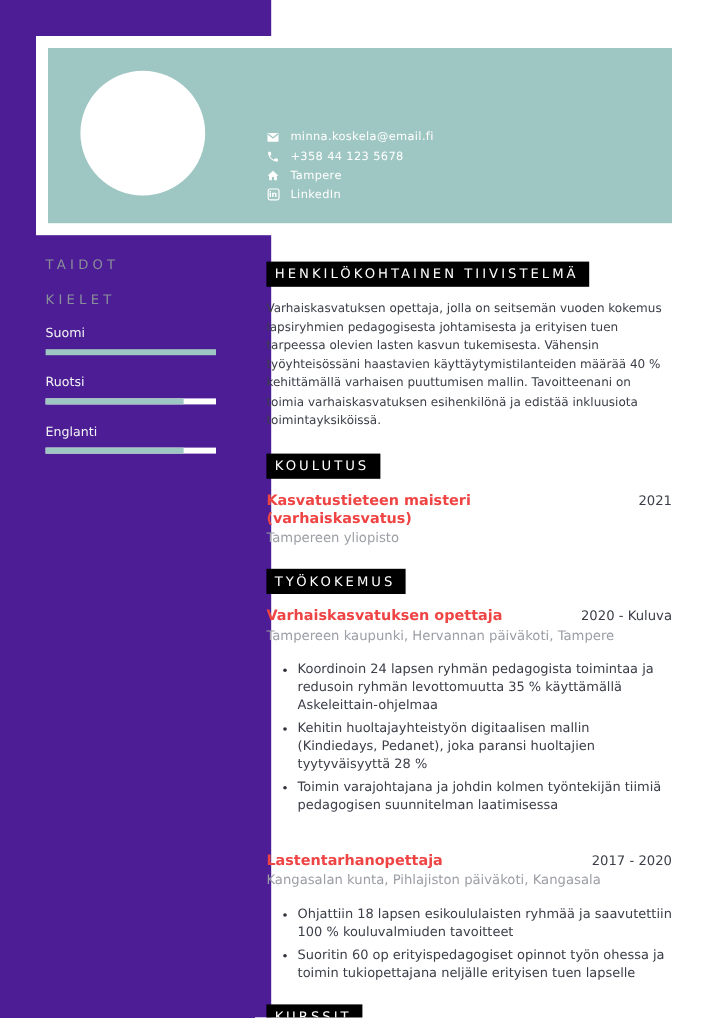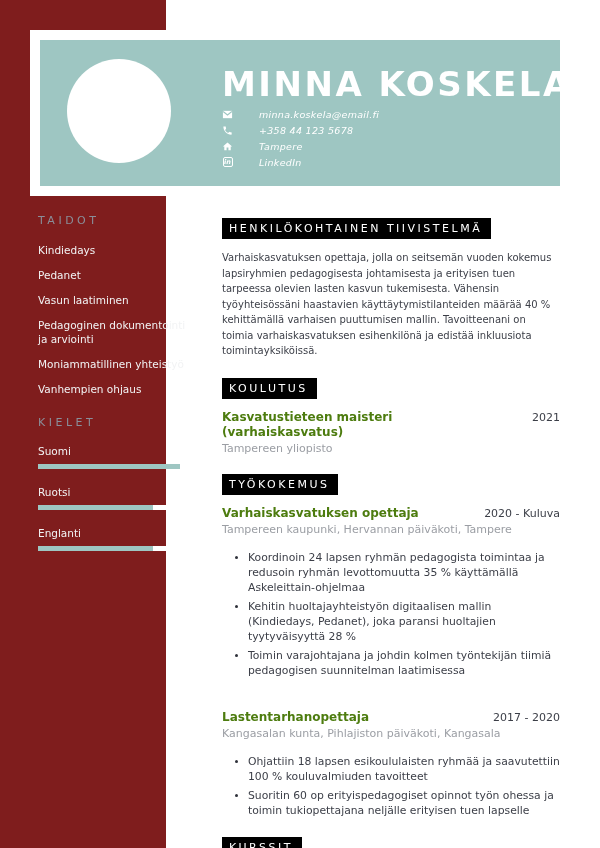--- a/index.html
+++ b/index.html
@@ -6,22 +6,22 @@
   html,body { width:600px; height:848px; }
   body {
     position:relative;
     background:#ffffff;
     font-family:"DejaVu Sans", "Liberation Sans", sans-serif;
     color:#3b3e47;
     overflow:hidden;
   }
   
   .sidebar {
-    position:absolute; left:0; top:0; width:166px; height:848px;
-    background:#7f1d1d;
+    position:absolute; left:0; top:0; width:226px; height:848px;
+    background:#4c1d95;
   }
   .sidebar-content { position:absolute; left:38px; top:214px; width:150px; }
   .side-heading {
     color:#8a8e99; font-size:11px; letter-spacing:3.5px; font-weight:400;
     margin-bottom:16px;
   }
   .skill-list { list-style:none; margin-bottom:20px; }
   .skill-list li {
     color:#f2f3f4; font-size:10.5px; line-height:14px; margin-bottom:11px;
   }
@@ -45,21 +45,21 @@
   }
   .name {
     position:absolute; left:182px; top:24px;
     color:#ffffff; font-size:34px; font-weight:700; letter-spacing:2.5px;
     white-space:nowrap;
   }
   .contacts {
     position:absolute; left:182px; top:68px;
     display:flex; flex-direction:column; gap:3px;
   }
-  .contact-row { display:flex; align-items:center; gap:26px; height:13px;font-style:italic; }
+  .contact-row { display:flex; align-items:center; gap:9px; height:13px; }
   .contact-row .cicon { width:11px; height:11px; flex:0 0 11px; display:flex; align-items:flex-start; justify-content:center; }
   .contact-row .cicon svg { display:block; }
   .contact-text { color:#ffffff; font-size:9.5px; letter-spacing:0.3px; }
   .li-box {
     width:10px; height:10px; border:1.2px solid #fff; border-radius:2px;
     color:#fff; font-size:6.5px; font-weight:700; line-height:8px; text-align:center;
   }
 
   
   .main { position:absolute; left:222px; top:217px; width:338px; }
@@ -67,43 +67,35 @@
     display:inline-block; background:#000000; color:#ffffff;
     font-size:11px; letter-spacing:2.5px; font-weight:400;
     padding:4px 9px 4px 7px;
   }
   .summary-text {
     margin-top:11px; font-size:10px; line-height:15.5px; color:#3b3e47;
   }
   .section { margin-top:18px; }
   .entry { margin-top:11px; }
   .entry-head { display:flex; justify-content:space-between; align-items:flex-start; }
-  .entry-title { font-weight:700; color:#4d7c0f; font-size:12px; line-height:15px; max-width:250px; }
+  .entry-title { font-weight:700; color:#ef4444; font-size:12px; line-height:15px; max-width:250px; }
   .entry-date { color:#3b3e47; font-size:11px; line-height:15px; white-space:nowrap; }
   .entry-sub { color:#9b9ea4; font-size:11px; margin-top:2px; }
   .bullets { margin:14px 0 0 0; padding-left:26px; }
   .bullets li {
     font-size:10.8px; line-height:15px; color:#3b3e47; margin-bottom:4px;
   }
   .bullets li::marker { color:#2e313a; font-size:10px; }
 </style>
 </head>
 <body>
 
 <div class="sidebar">
   <div class="sidebar-content">
     <div class="side-heading">TAIDOT</div>
-    <ul class="skill-list">
-      <li>Kindiedays</li>
-      <li>Pedanet</li>
-      <li>Vasun laatiminen</li>
-      <li>Pedagoginen dokumentointi ja arviointi</li>
-      <li>Moniammatillinen yhteistyö</li>
-      <li>Vanhempien ohjaus</li>
-    </ul>
     <div class="side-heading">KIELET</div>
     <div class="lang-group">
       <div class="lang-name">Suomi</div>
       <div class="lang-bar">
           <div class="lang-fill" style="width: 100%;"></div>
         </div>
     </div>
     <div class="lang-group">
       <div class="lang-name">Ruotsi</div>
       <div class="lang-bar">
@@ -115,21 +107,20 @@
       <div class="lang-bar">
           <div class="lang-fill" style="width: 81%;"></div>
         </div>
     </div>
   </div>
 </div>
 
 <div class="header-frame">
   <div class="header-teal">
     <div class="photo-circle"></div>
-    <div class="name">MINNA KOSKELA</div>
     <div class="contacts">
       <div class="contact-row">
         <span class="cicon">
           <svg width="11" height="11" viewBox="0 0 24 24">
               <path fill="#ffffff" d="M2 4h20v16H2z"></path>
               <path fill="none" stroke="#9ec6c2" stroke-width="2.4" d="M2.5 5.5 12 13l9.5-7.5"></path>
             </svg>
         </span>
         <span class="contact-text">minna.koskela@email.fi</span>
       </div>

